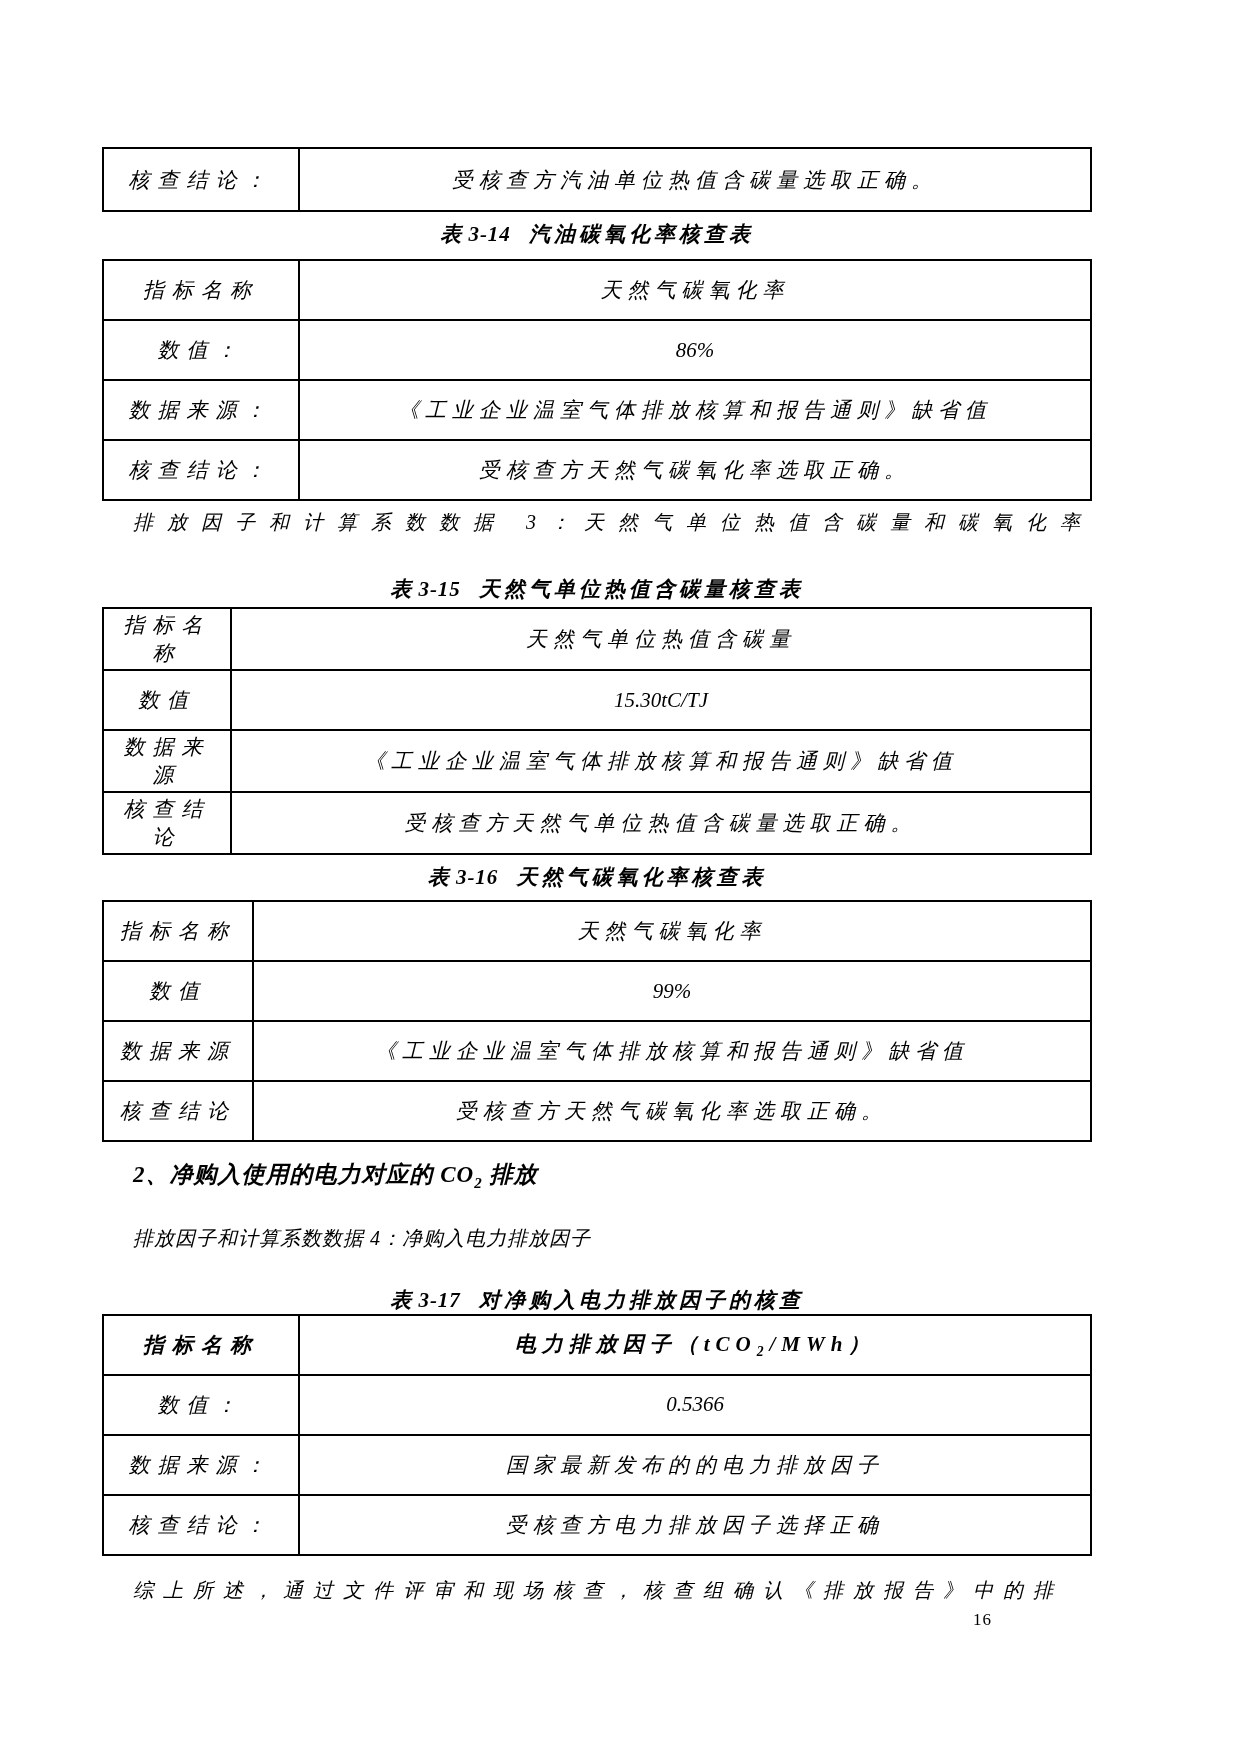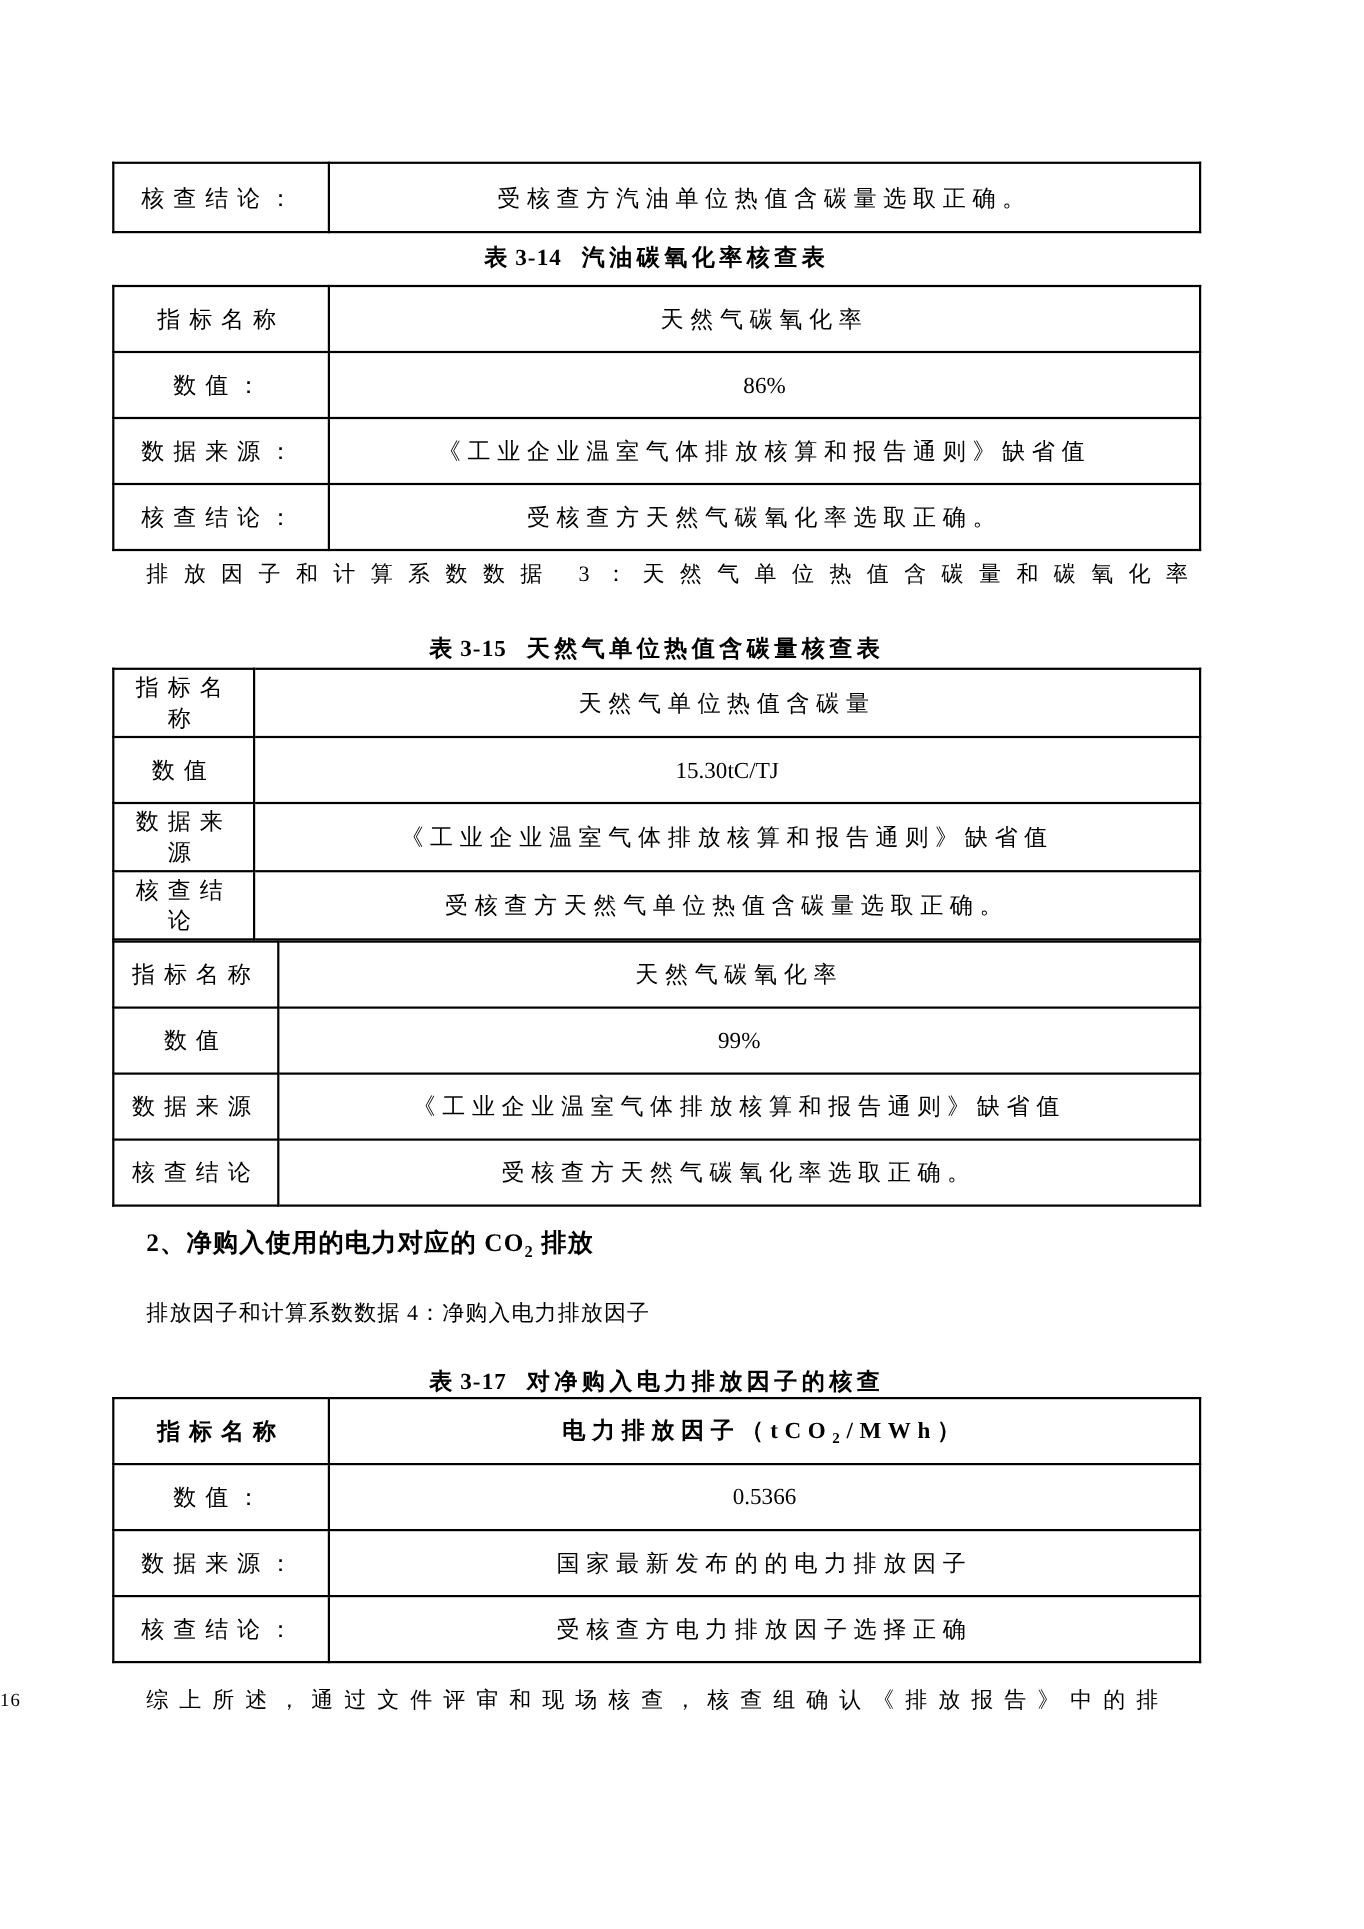--- a/index.html
+++ b/index.html
@@ -11,20 +11,21 @@
     background: #ffffff;
     color: #000000;
     font-family: "Liberation Serif", "DejaVu Serif", serif;
     overflow: hidden;
   }
   .content {
     position: absolute;
     left: 102px;
     top: 147px;
     width: 990px;
+    font-style: italic;
   }
   table.vtable {
     border-collapse: collapse;
     width: 990px;
     table-layout: fixed;
   }
   table.vtable td {
     border: 2px solid #000000;
     text-align: center;
     vertical-align: middle;
@@ -66,24 +67,24 @@
     margin-top: 17px;
     font-size: 23px;
     font-weight: bold;
     line-height: 32px;
     padding-left: 31px;
     letter-spacing: 1px;
   }
   sub { font-size: 0.65em; }
   .page-number {
     position: absolute;
-    top: 1536px;
+    top: 1610px;
     left: 0;
     width: 992px;
-    text-align: left;
+    text-align: right;
     font-size: 17px;
     letter-spacing: 1px;
   }
 </style>
 </head>
 <body>
 
 <div class="page">
   <div class="content">
 
@@ -151,20 +152,23 @@
         <td class="c1">数据来源</td>
         <td class="c2">《工业企业温室气体排放核算和报告通则》缺省值</td>
       </tr>
       <tr>
         <td class="c1">核查结论</td>
         <td class="c2">受核查方天然气单位热值含碳量选取正确。</td>
       </tr>
     </tbody>
       </table>
 
+    <div class="tbl-caption caption-16">
+      <span class="cap-num">表 3-16</span><span class="cap-text">天然气碳氧化率核查表</span>
+    </div>
     <table class="vtable w252">
       <colgroup>
           <col class="c1col">
           <col>
         </colgroup>
       <tbody>
           <tr>
         <td class="c1">指标名称</td>
         <td class="c2">天然气碳氧化率</td>
       </tr>

